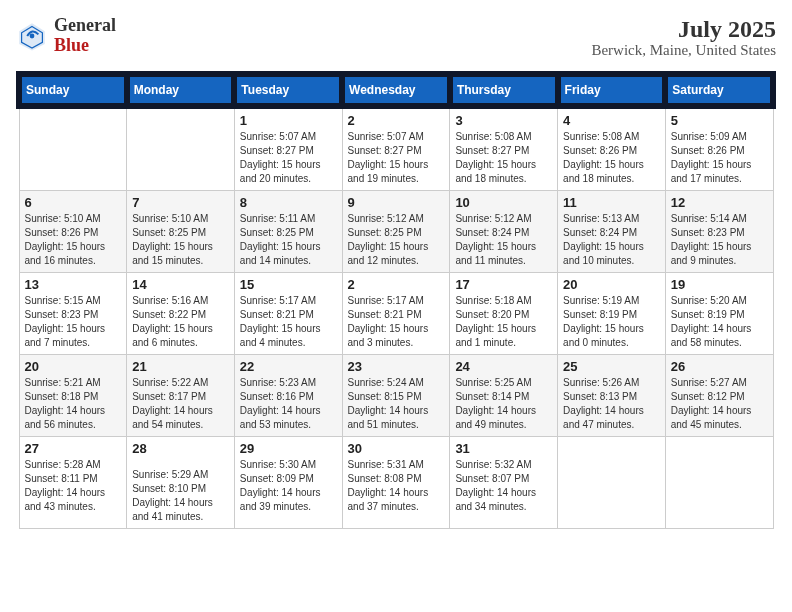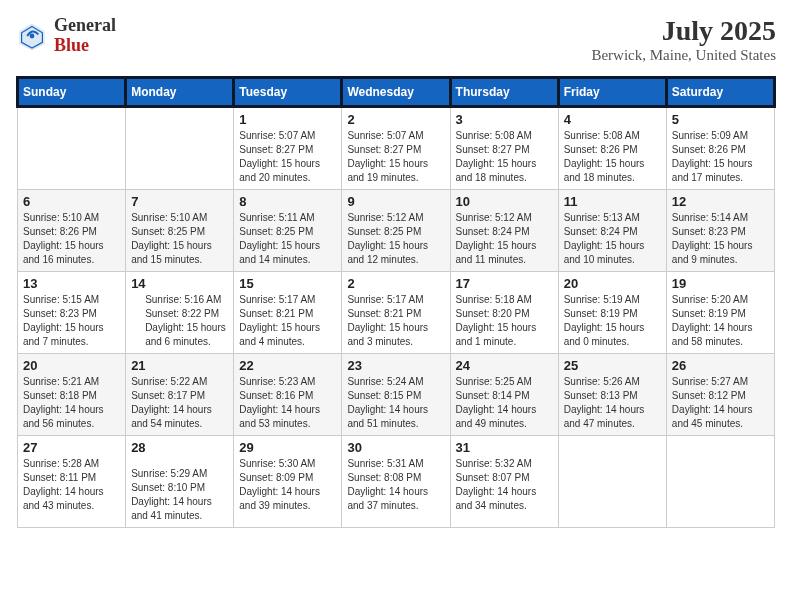--- a/index.html
+++ b/index.html
@@ -38,21 +38,21 @@
       color: #b91c1c;
     }
     .logo-icon {
       width: 32px;
       height: 32px;
     }
     .title-block {
       text-align: right;
     }
     .title-block h1 {
-      font-size: 28px;
+      font-size: 24px;
       font-weight: bold;
       color: #333;
       line-height: 1.1;
     }
     .title-block h2 {
       font-size: 15px;
       font-weight: normal;
       color: #555;
     }
     .calendar {
@@ -60,21 +60,21 @@
       border-collapse: collapse;
       font-size: 11px;
     }
     .calendar thead th {
       background: #1565c0;
       color: #fff;
       padding: 6px 4px;
       text-align: left;
       font-size: 12px;
       font-weight: bold;
-      border: 3px solid #0f172a;
+      border: 6px solid #0f172a;
     }
     .calendar tbody td {
       border: 1px solid #ccc;
       vertical-align: top;
       padding: 4px 5px;
       min-height: 80px;
       width: 108px;
       background: #fff;
     }
     .calendar tbody tr:nth-child(even) td {
@@ -211,21 +211,21 @@
       </tr>
       <tr>
         <td>
           <span class="day-number">13</span>
           <div class="day-info" style="white-space: pre-line;">Sunrise: 5:15 AM
 Sunset: 8:23 PM
 Daylight: 15 hours and 7 minutes.</div>
         </td>
         <td>
           <span class="day-number">14</span>
-          <div class="day-info" style="white-space: pre-line; margin-left: 14px;">Sunrise: 5:16 AM
+          <div class="day-info" style="white-space: pre-line;">Sunrise: 5:16 AM
 Sunset: 8:22 PM
 Daylight: 15 hours and 6 minutes.</div>
         </td>
         <td>
           <span class="day-number">15</span>
           <div class="day-info" style="white-space: pre-line;">Sunrise: 5:17 AM
 Sunset: 8:21 PM
 Daylight: 15 hours and 4 minutes.</div>
         </td>
         <td>

